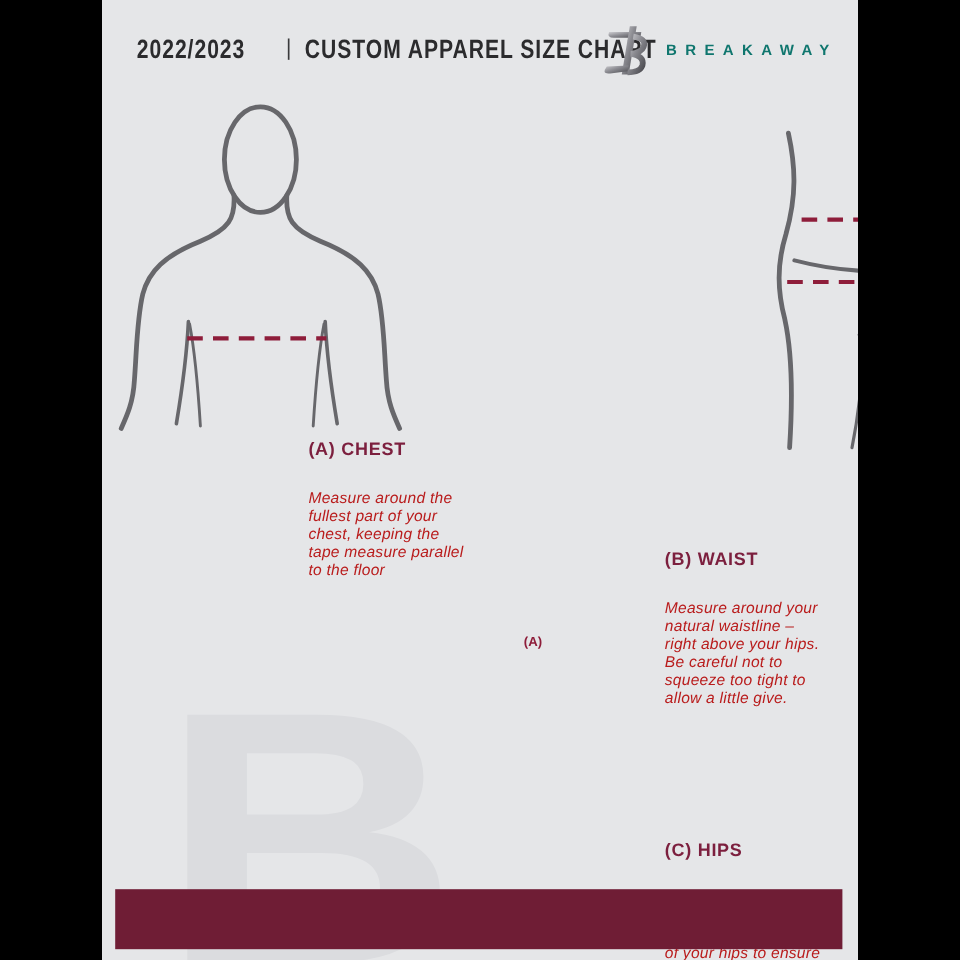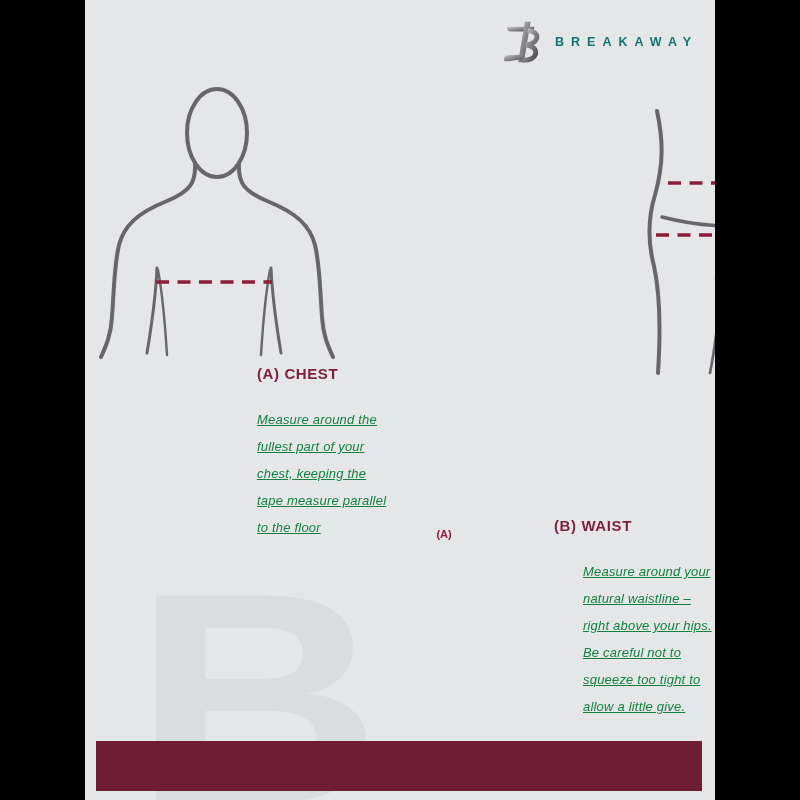--- a/index.html
+++ b/index.html
@@ -27,22 +27,22 @@
     font-weight:700;font-size:12.5px;letter-spacing:7px;color:#0f766e;white-space:nowrap;
   }
   
   .fig{position:absolute;overflow:visible;}
   .fig path,.fig ellipse{fill:none;stroke:#67676b;stroke-linecap:round;}
   .dash{stroke:#8e1d3a !important;stroke-width:3.4;stroke-dasharray:13 8.5;stroke-linecap:butt !important;}
   .guide-heading{
     position:absolute;font-weight:700;font-size:15px;letter-spacing:0.6px;color:#7c1f3e;white-space:nowrap;
   }
   .guide-body{
-    position:absolute;font-style:italic;font-size:13px;line-height:27px;
-    color:#15803d;white-space:pre-line;letter-spacing:0.2px;text-decoration:underline;
+    position:absolute;font-style:italic;font-size:13px;line-height:15px;
+    color:#b91c1c;white-space:pre-line;letter-spacing:0.2px;
   }
   .marker{
     position:absolute;width:30px;text-align:center;font-weight:700;font-size:11px;color:#8e1d3a;
   }
   
   .watermark{
     position:absolute;left:48px;top:548px;z-index:0;
     font-family:"Liberation Sans",sans-serif;font-weight:700;font-size:300px;line-height:1;
     color:#dbdcdf;transform:scaleX(1.15);transform-origin:left top;
   }
@@ -54,20 +54,25 @@
 </style>
 </head>
 <body>
 
 <div class="page">
 
   
   <div class="watermark">B</div>
 
   
+  <div class="hdr-left">
+    <span class="cond">2022/2023</span>
+    <span class="hdr-divider">|</span>
+    <span class="cond">CUSTOM APPAREL SIZE CHART</span>
+  </div>
 
   <div class="hdr-right">
     <svg width="44" height="48" viewBox="0 0 44 50" style="overflow:visible">
       <defs>
         <linearGradient id="metal" x1="0" y1="0" x2="1" y2="1">
           <stop offset="0" stop-color="#cfcfd3"></stop>
           <stop offset="0.45" stop-color="#8a8a90"></stop>
           <stop offset="1" stop-color="#47474c"></stop>
         </linearGradient>
       </defs>
@@ -126,21 +131,21 @@
 
   
   <div class="guide-heading layer" style="left:172px;top:86px;">(A) CHEST</div>
   <div class="guide-body layer" style="left:172px;top:110px;width:150px;">Measure around the
 fullest part of your
 chest, keeping the
 tape measure parallel
 to the floor</div>
 
   <div class="guide-heading layer" style="left:469px;top:86px;">(B) WAIST</div>
-  <div class="guide-body layer" style="left:469px;top:110px;width:160px;margin-left:29px;">Measure around your
+  <div class="guide-body layer" style="left:469px;top:110px;width:160px;">Measure around your
 natural waistline –
 right above your hips.
 Be careful not to
 squeeze too tight to
 allow a little give.</div>
 
   <div class="guide-heading layer" style="left:469px;top:221px;">(C) HIPS</div>
   <div class="guide-body layer" style="left:469px;top:245px;width:170px;">With your feet
 together, measure
 around the fullest part

